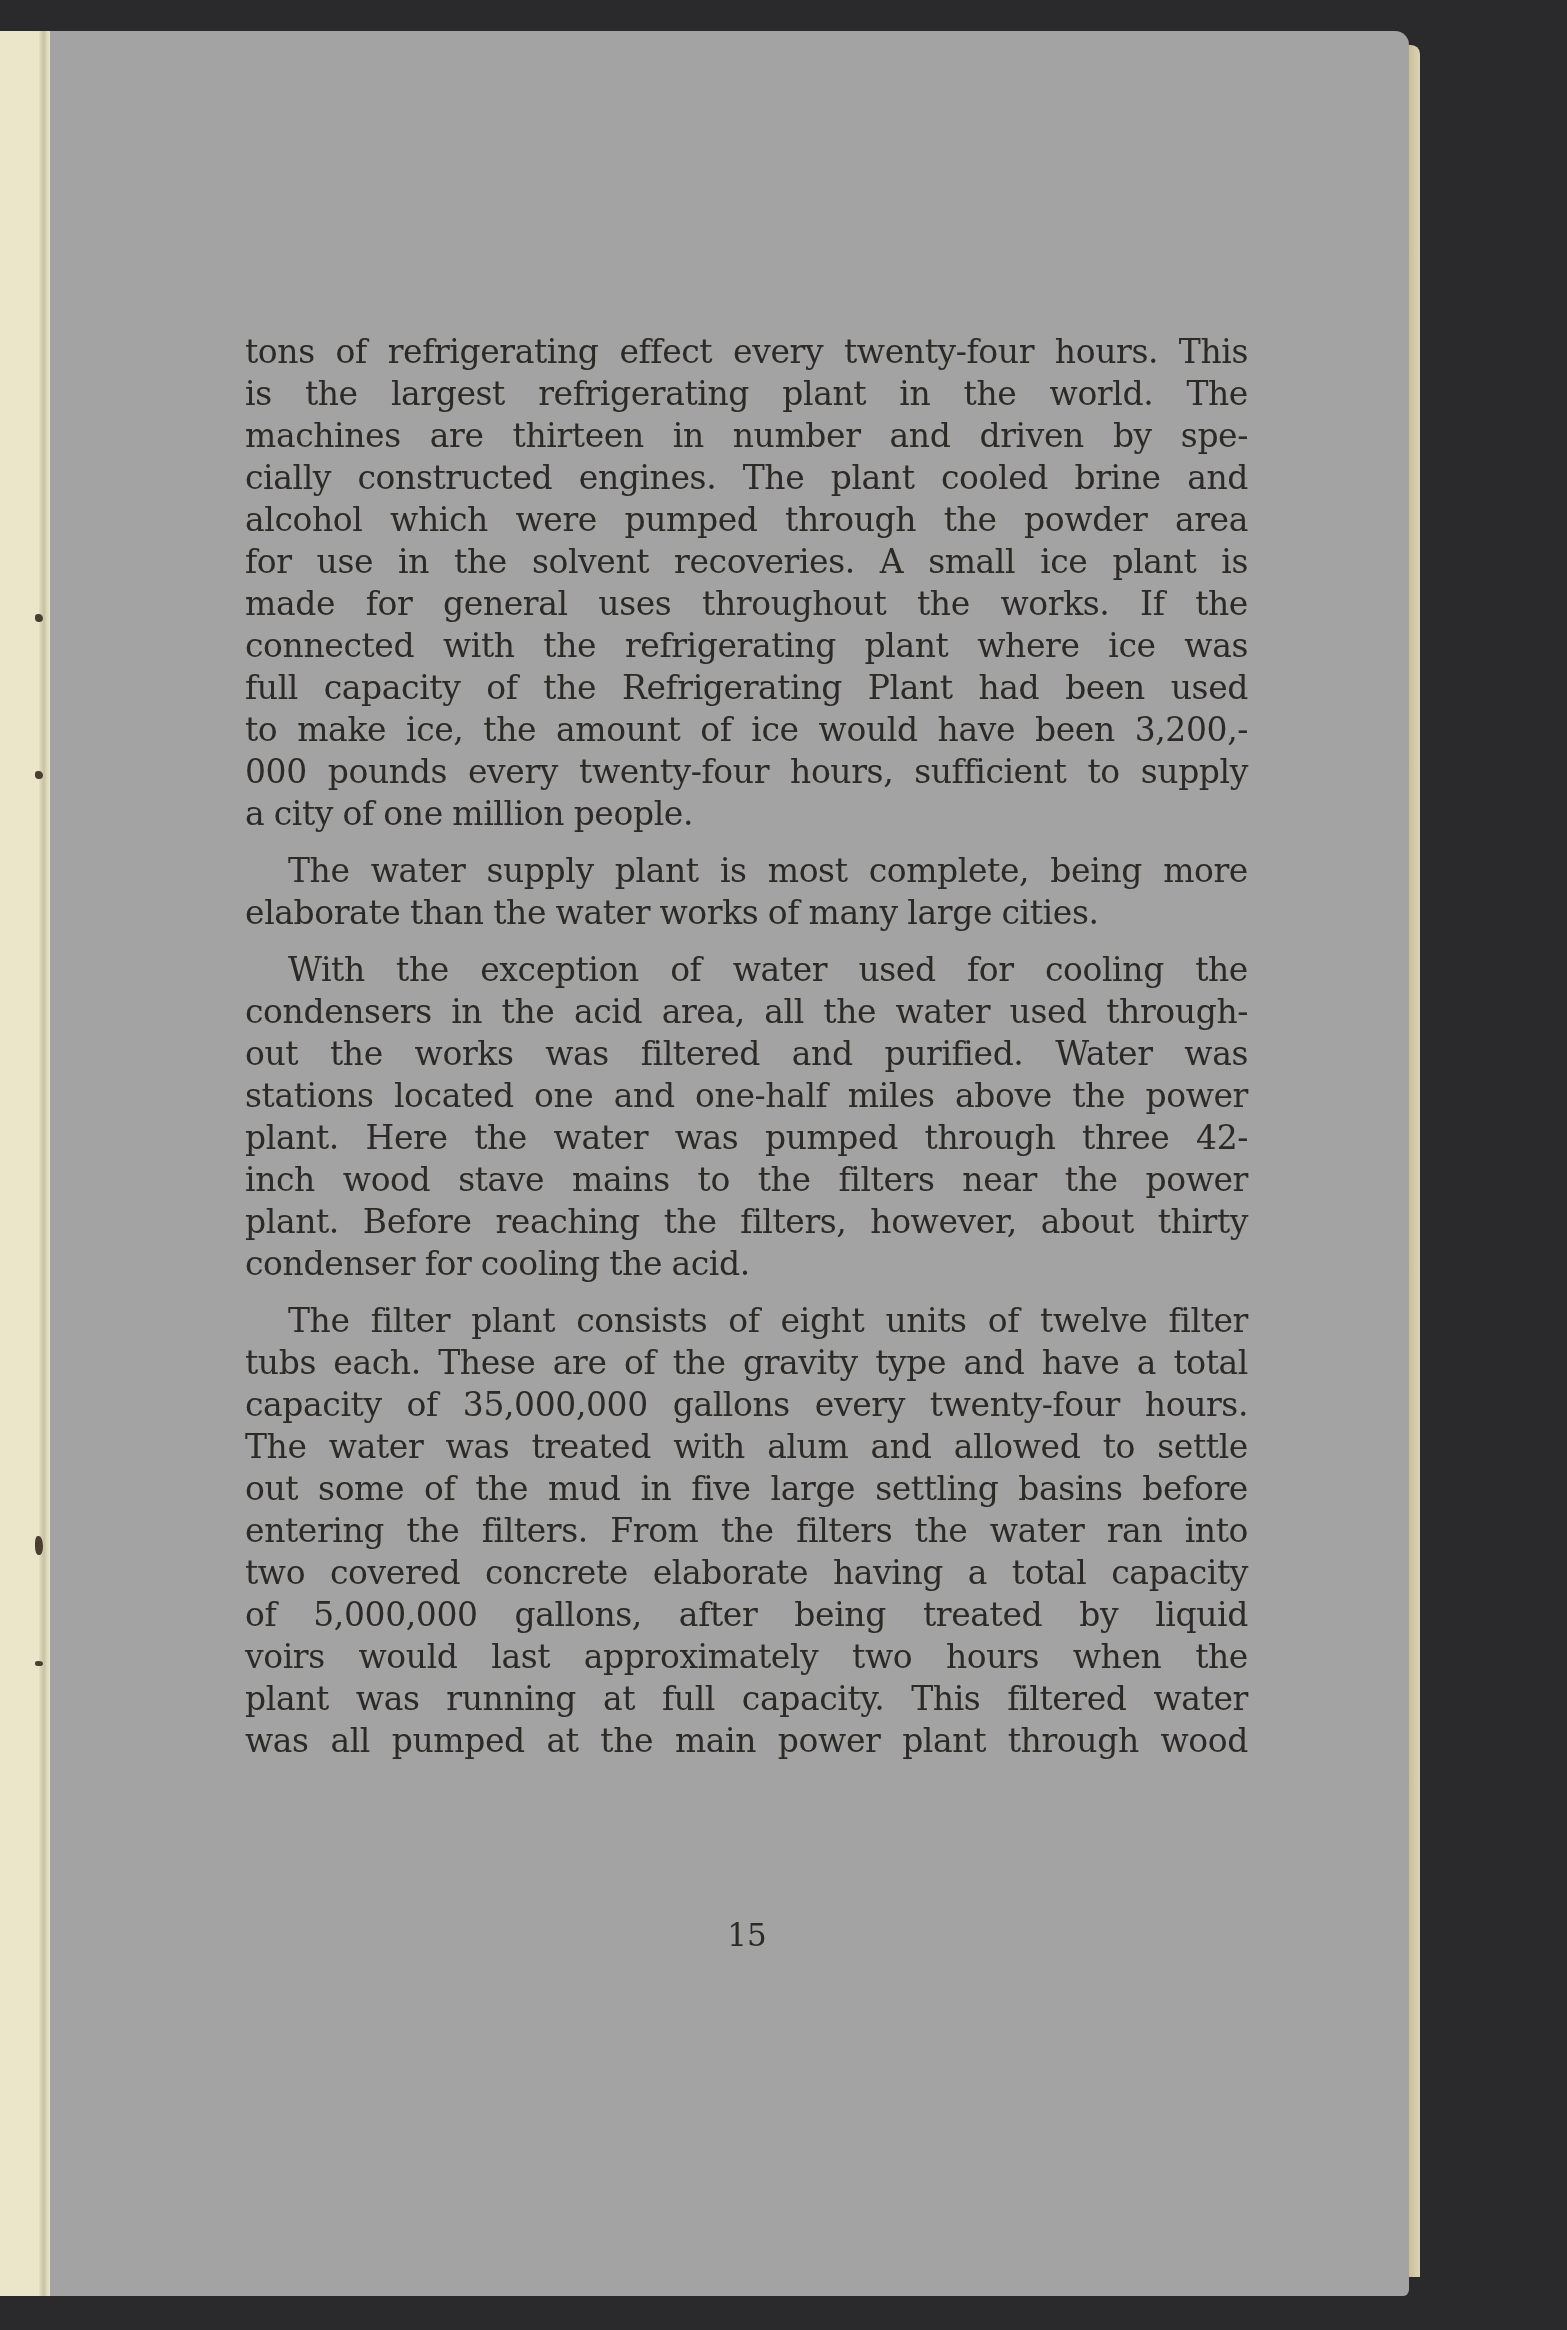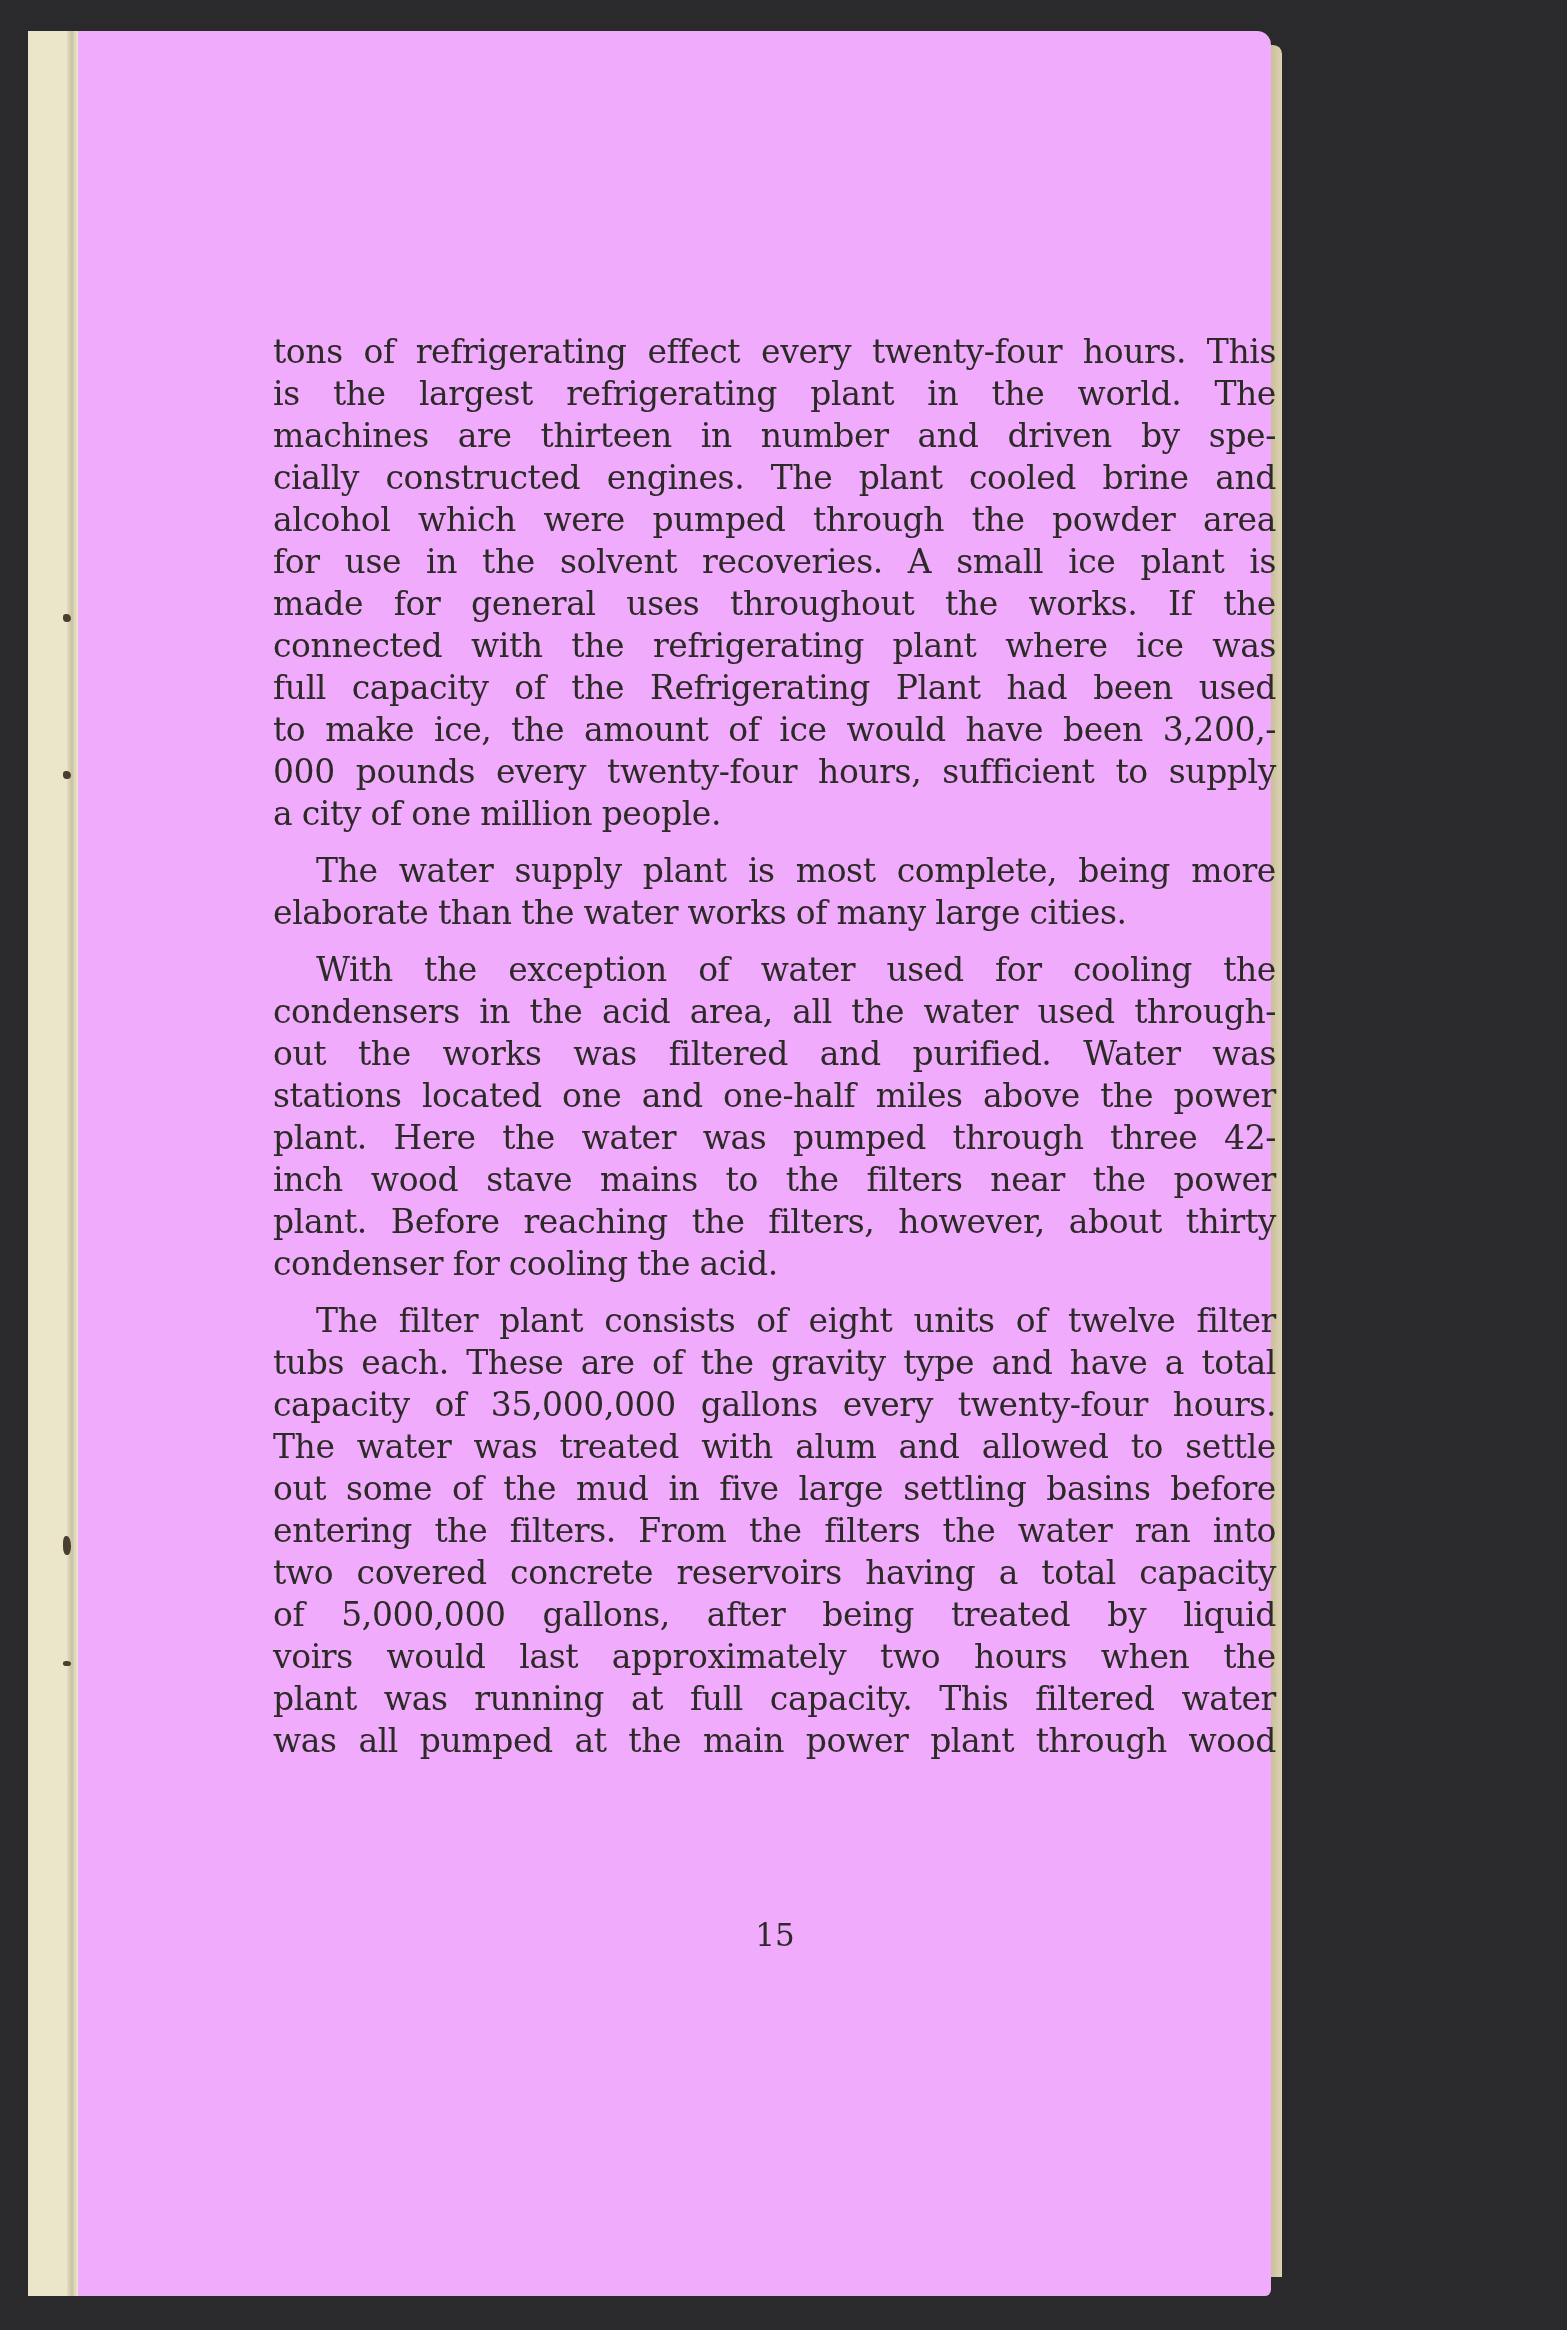--- a/index.html
+++ b/index.html
@@ -8,26 +8,25 @@
       height: 2330px;
       background: #2a2a2c;
       position: relative;
       overflow: hidden;
       font-family: "DejaVu Serif", "Liberation Serif", serif;
     }
     .page {
       position: absolute;
       left: 0;
       top: 31px;
-      width: 1243px;
+      width: 1409px;
       height: 2265px;
-      background: #f0abfc;
+      background: #a3a3a3;
       border-top-right-radius: 14px;
       border-bottom-right-radius: 6.3px;
-      margin-left: 28px;
     }
     .page-edge {
       position: absolute;
       right: -11.3px;
       top: 14px;
       width: 11.3px;
       height: 2232px;
       background: linear-gradient(to right, #c9bf9c, #dcd3b3);
       border-top-right-radius: 8.8px;
     }
@@ -141,21 +140,21 @@
       <span class="line last">condenser for cooling the acid.</span>
     </p>
 
     <p class="para">
       <span class="line" style="padding-left:43px;">The filter plant consists of eight units of twelve filter</span>
       <span class="line">tubs each. These are of the gravity type and have a total</span>
       <span class="line">capacity of 35,000,000 gallons every twenty-four hours.</span>
       <span class="line">The water was treated with alum and allowed to settle</span>
       <span class="line">out some of the mud in five large settling basins before</span>
       <span class="line">entering the filters. From the filters the water ran into</span>
-      <span class="line">two covered concrete reservoirs having a total capacity</span>
+      <span class="line">two covered concrete elaborate having a total capacity</span>
       <span class="line">of 5,000,000 gallons, after being treated by liquid</span>
       <span class="line">voirs would last approximately two hours when the</span>
       <span class="line">plant was running at full capacity. This filtered water</span>
       <span class="line">was all pumped at the main power plant through wood</span>
     </p>
   </div>
 
   <div class="page-number">
     <span>15</span>
   </div>

